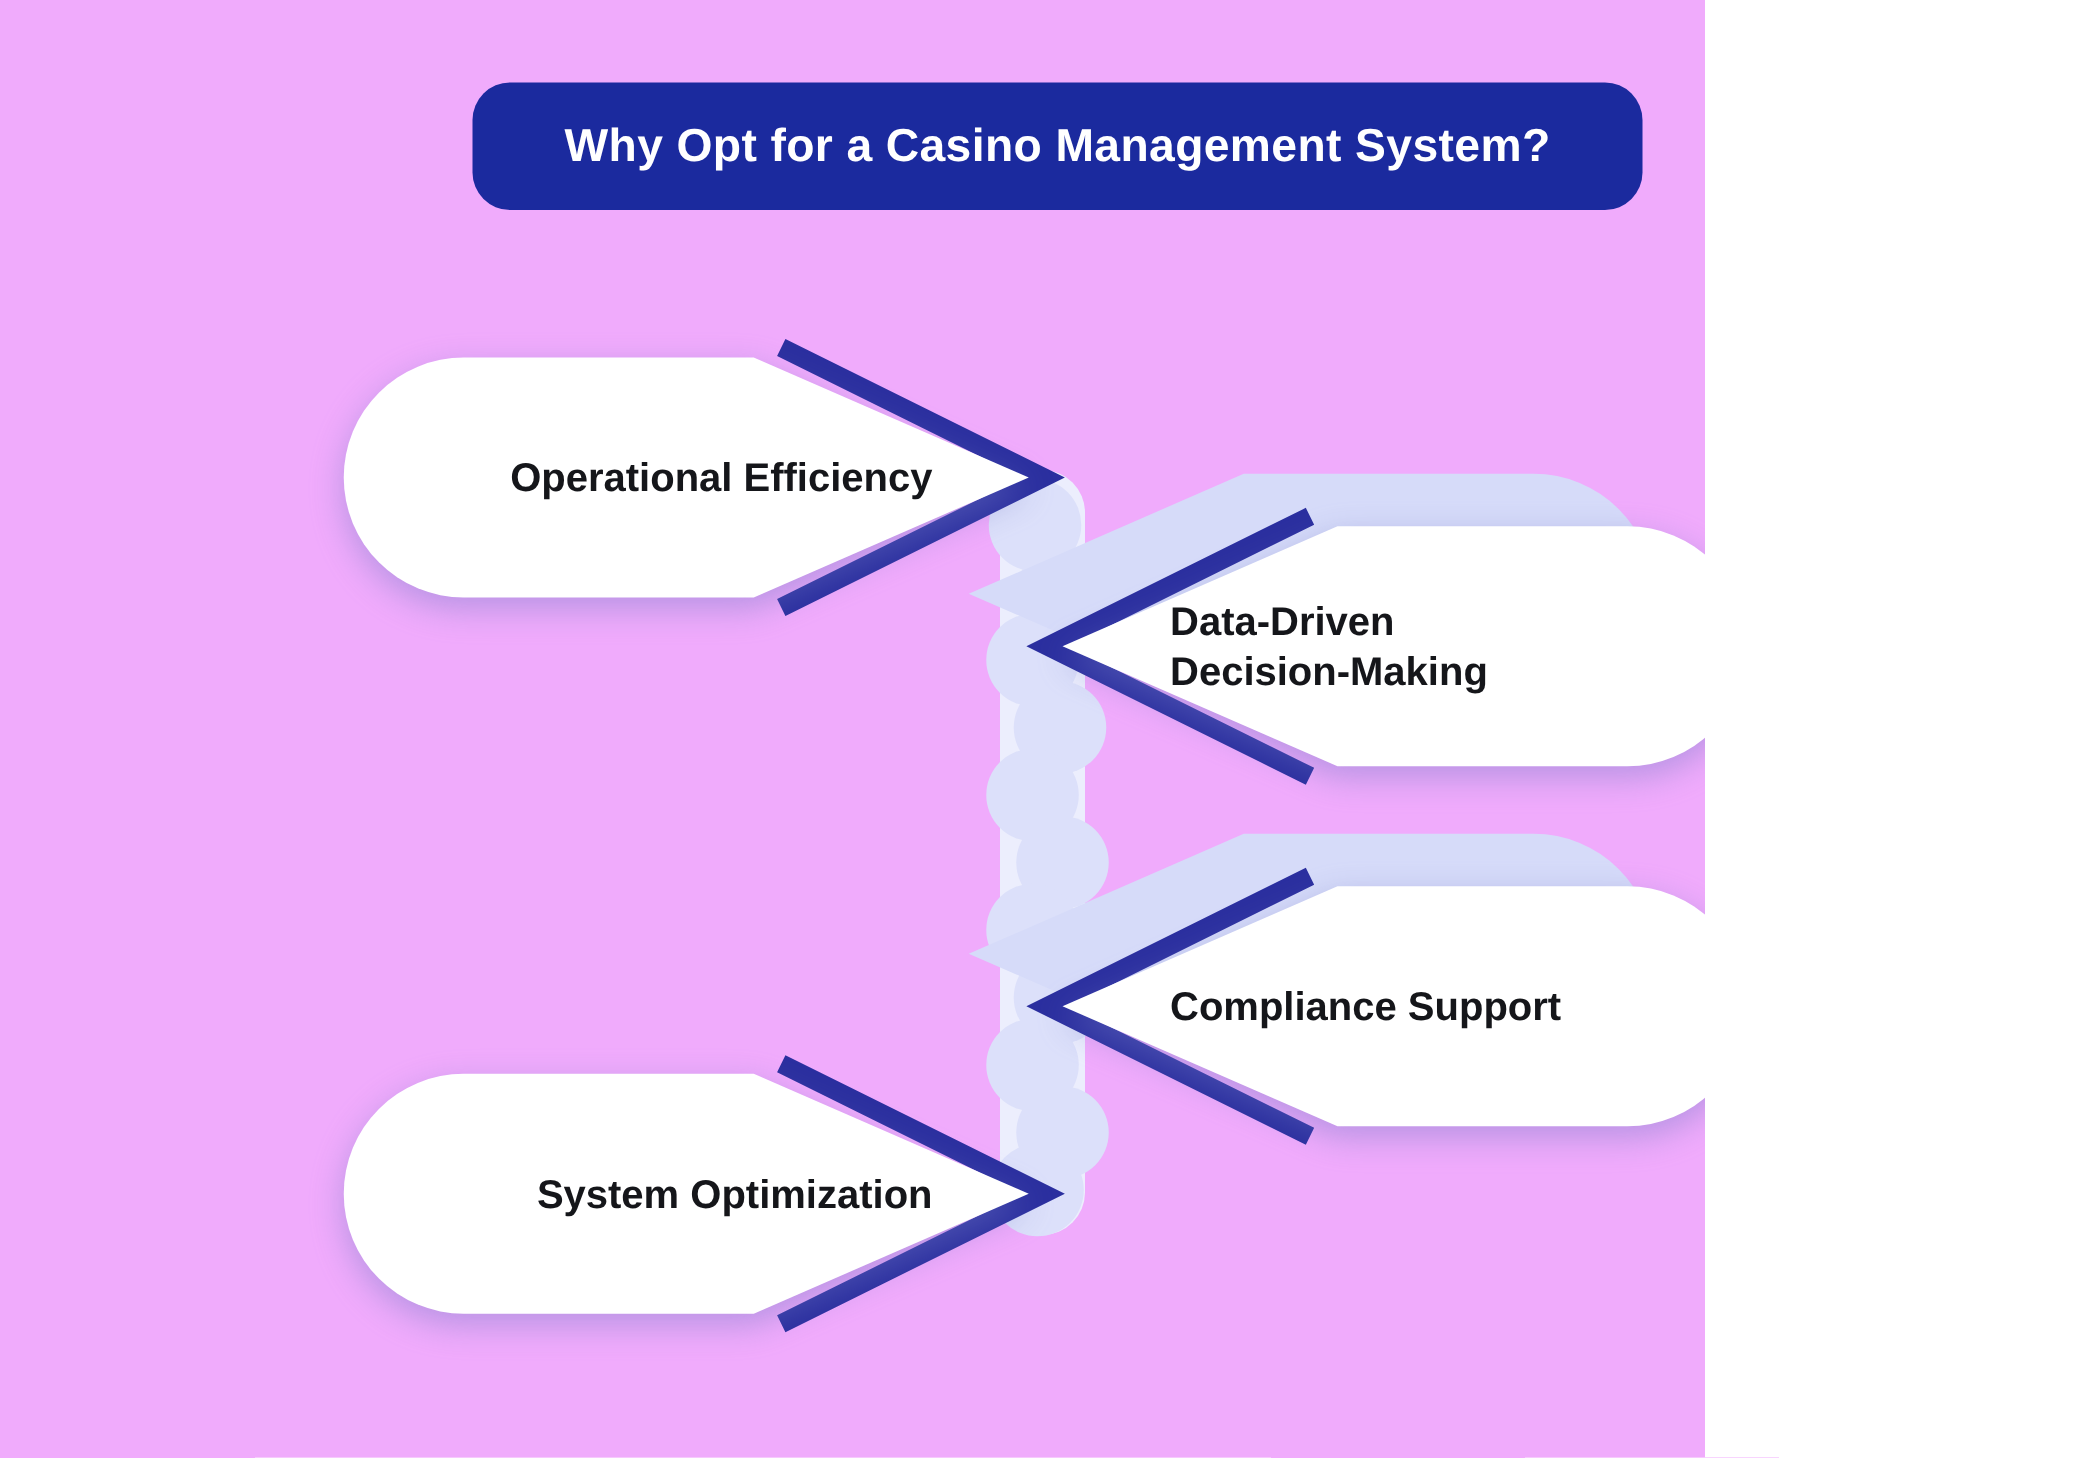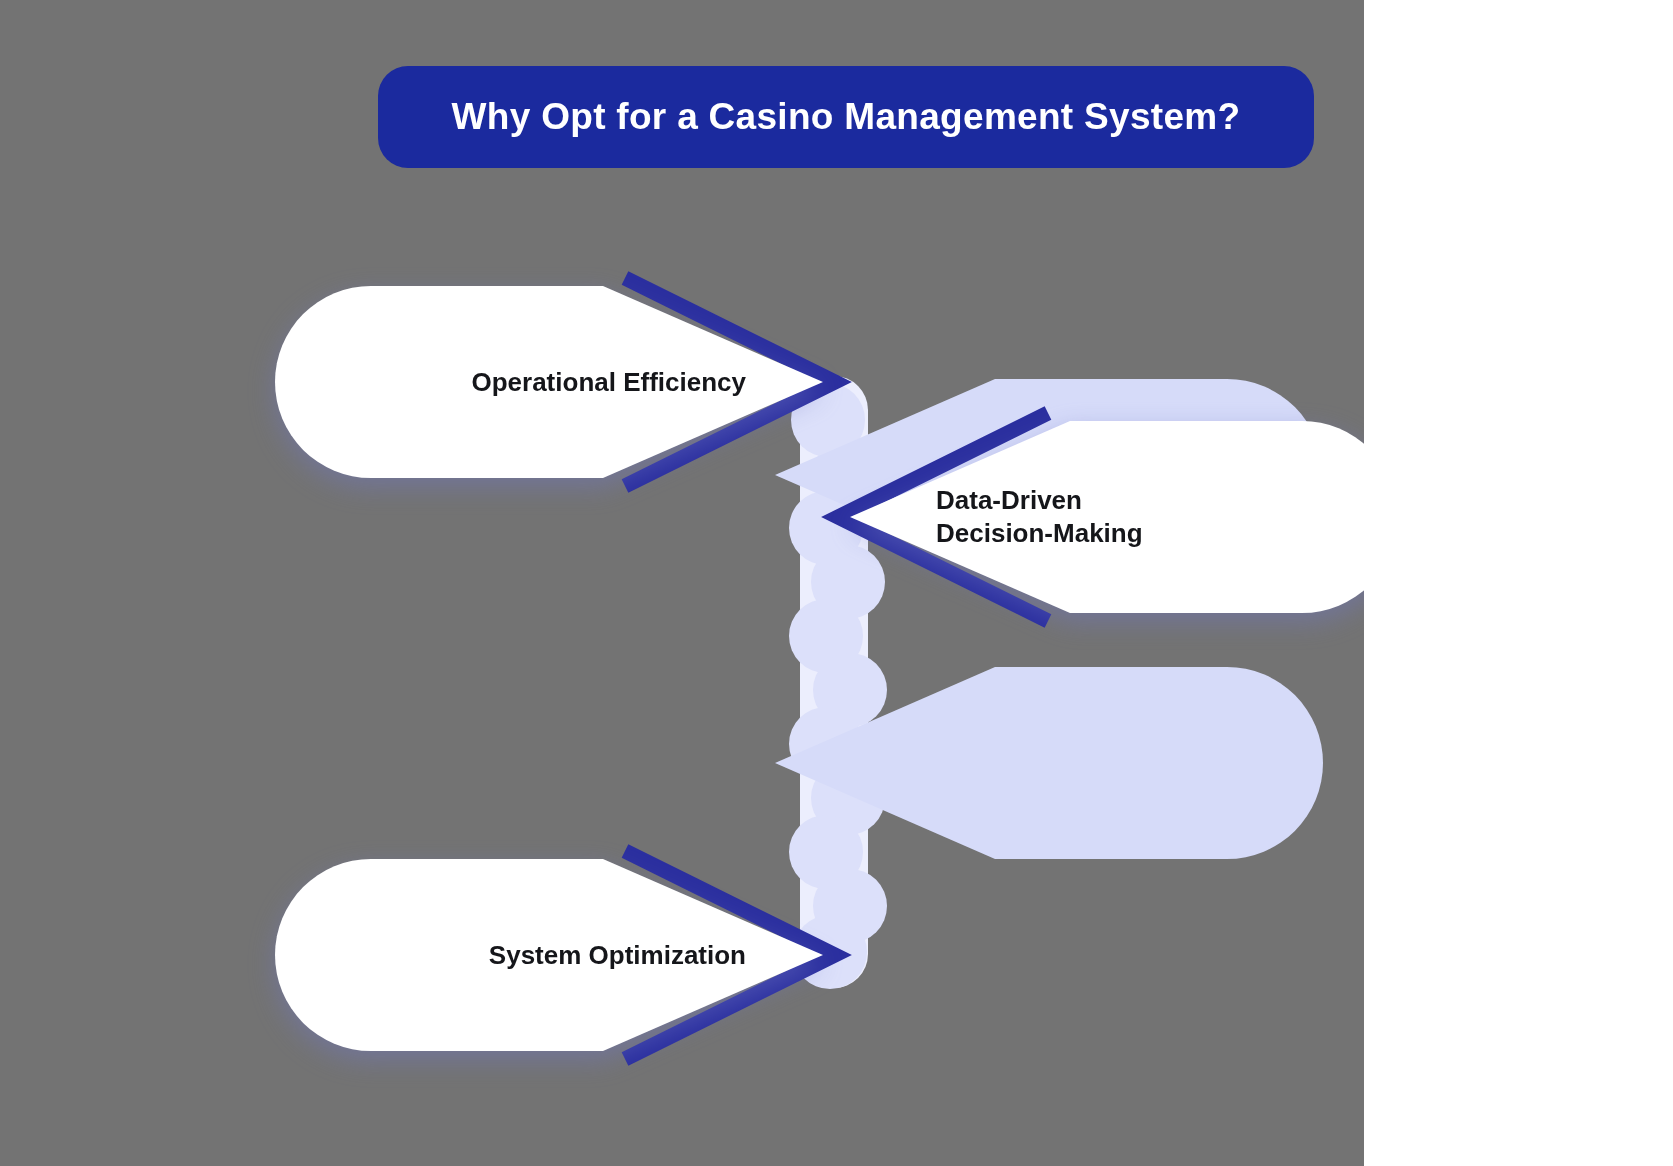--- a/index.html
+++ b/index.html
@@ -1,20 +1,20 @@
 <!DOCTYPE html>
 <html><head>
 <meta charset="utf-8">
 <style>
   html, body { margin: 0; padding: 0; }
   .stage {
     position: relative;
     width: 1364px;
     height: 1166px;
-    background: #737373;
+    background: #f0abfc;
     overflow: hidden;
     font-family: "Liberation Sans", sans-serif;
   }
   .bg-decor {
     position: absolute;
     left: 0; top: 0;
   }
   .title-banner {
     position: absolute;
     left: 378px; top: 66px;
@@ -52,21 +52,21 @@
   .body-shape {
     fill: #ffffff;
     filter: drop-shadow(0 9px 13px rgba(112, 120, 198, 0.45));
   }
   .callout-label {
     position: absolute;
     inset: 0;
     display: flex;
     flex-direction: column;
     justify-content: center;
-    font-size: 26px;
+    font-size: 32px;
     font-weight: 600;
     color: #15161a;
     line-height: 1.26;
     white-space: pre-line;
   }
   .callout.left .callout-label {
     text-align: right;
     padding-right: 127px;
     padding-left: 110px;
   }
@@ -125,20 +125,27 @@
   <div class="callout right pos-2">
     <svg viewBox="0 0 620 230">
       <path class="chev" d="M248,11 L38,115 L248,219"></path>
       <path class="body-shape" d="M502,19 H270 L50,115 L270,211 H502 A96,96 0 0 0 502,19 Z"></path>
     </svg>
     <div class="callout-label">Data-Driven
 Decision-Making</div>
   </div>
 
 
+  <div class="callout right pos-4">
+    <svg viewBox="0 0 620 230">
+      <path class="chev" d="M248,11 L38,115 L248,219"></path>
+      <path class="body-shape" d="M502,19 H270 L50,115 L270,211 H502 A96,96 0 0 0 502,19 Z"></path>
+    </svg>
+    <div class="callout-label">Compliance Support</div>
+  </div>
 
   <div class="callout left pos-5">
     <svg viewBox="0 0 620 230">
       <path class="chev" d="M372,11 L582,115 L372,219"></path>
       <path class="body-shape" d="M118,19 H350 L570,115 L350,211 H118 A96,96 0 0 1 118,19 Z"></path>
     </svg>
     <div class="callout-label">System Optimization</div>
   </div>
 
 </div>

